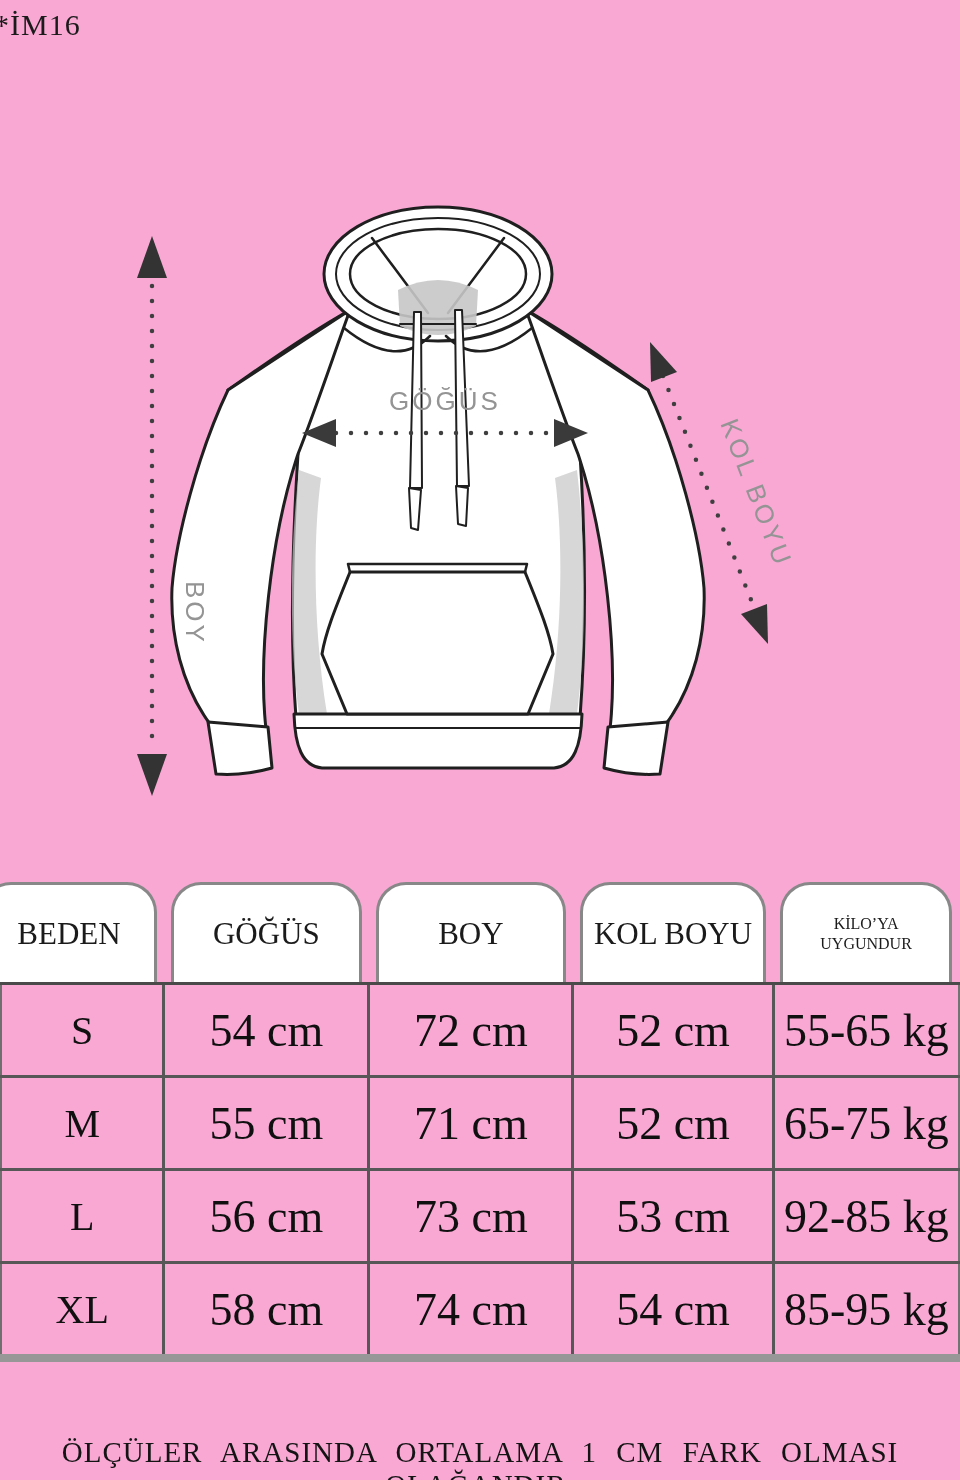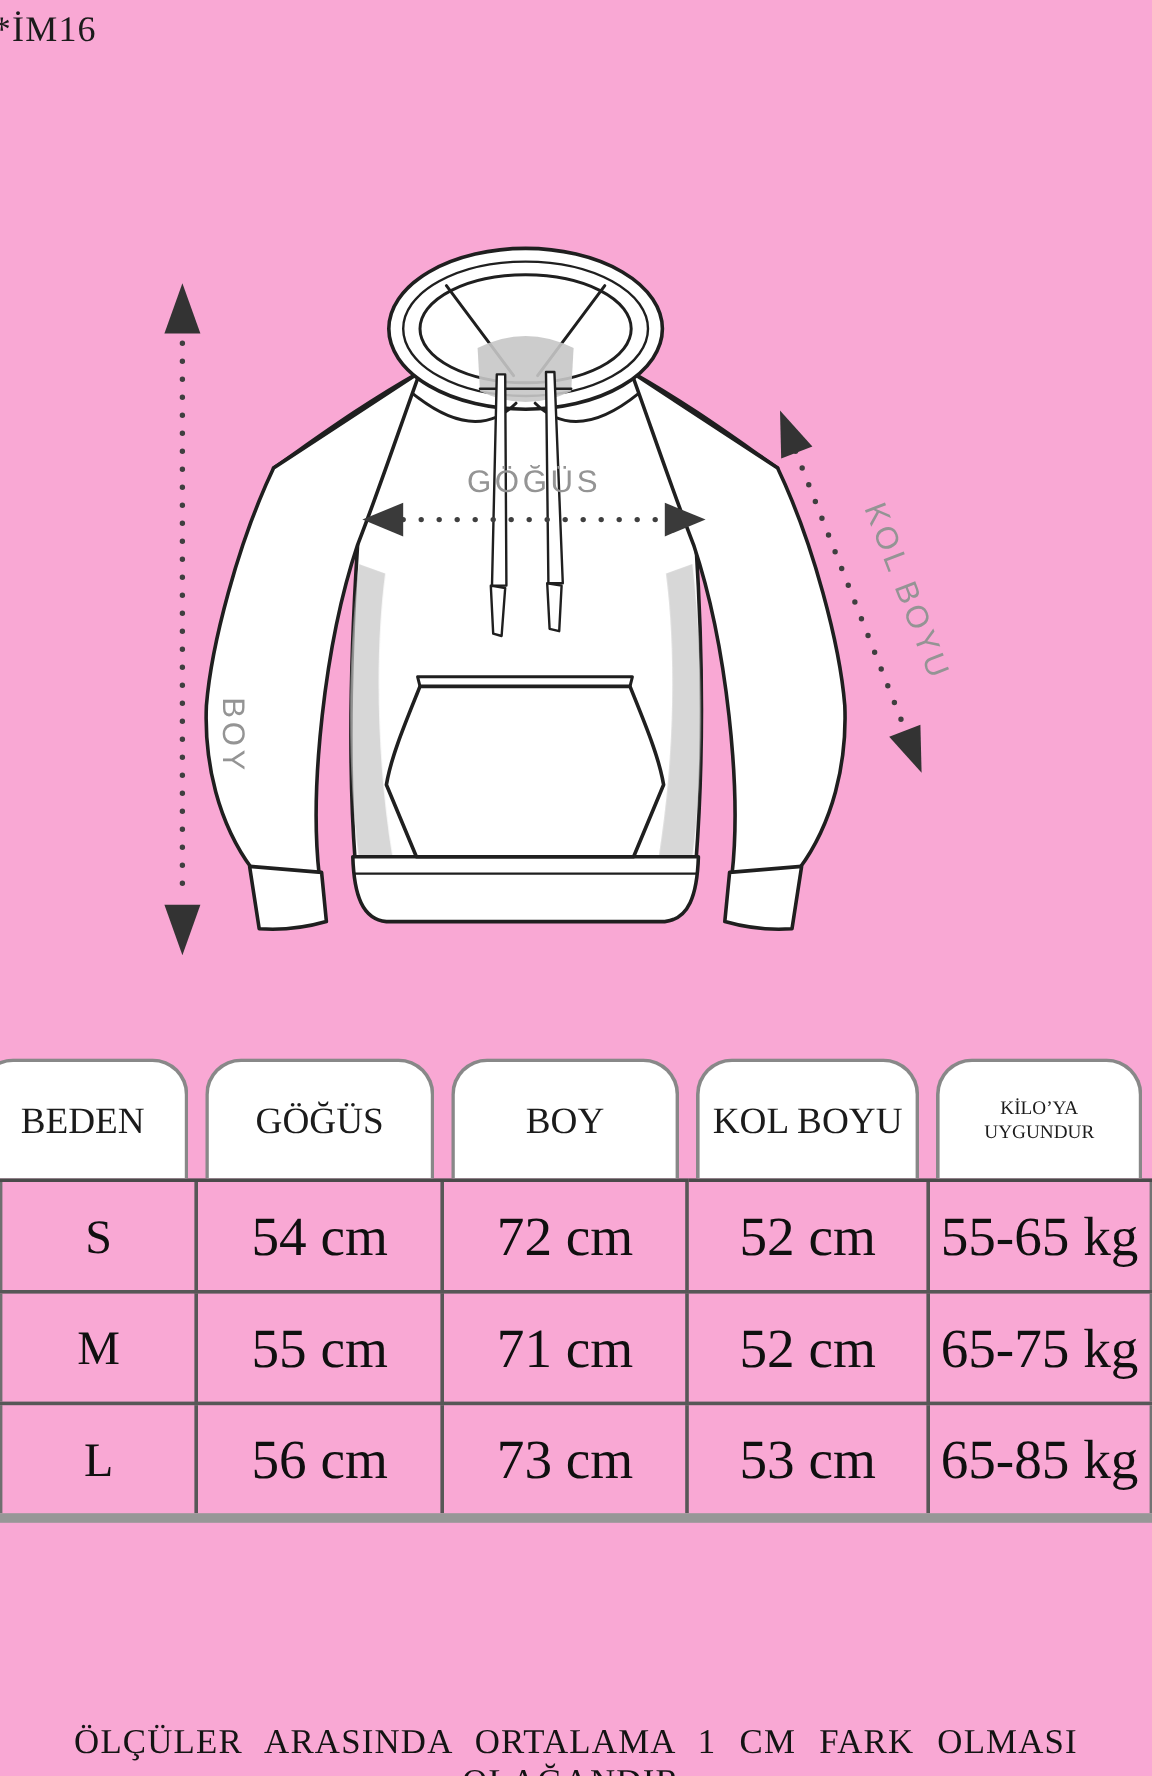--- a/index.html
+++ b/index.html
@@ -181,21 +181,28 @@
           <td>55 cm</td>
           <td>71 cm</td>
           <td>52 cm</td>
           <td>65-75 kg</td>
         </tr>
         <tr>
           <td class="size">L</td>
           <td>56 cm</td>
           <td>73 cm</td>
           <td>53 cm</td>
-          <td>65-85 kg</td>
+          <td>92-85 kg</td>
+        </tr>
+        <tr>
+          <td class="size">XL</td>
+          <td>58 cm</td>
+          <td>74 cm</td>
+          <td>54 cm</td>
+          <td>85-95 kg</td>
         </tr>
       </tbody>
     </table>
     <div class="thick-line"></div>
   </div>
 
   <div class="note">ÖLÇÜLER ARASINDA ORTALAMA 1 CM FARK OLMASI OLAĞANDIR.</div>
 
 </div>
 

